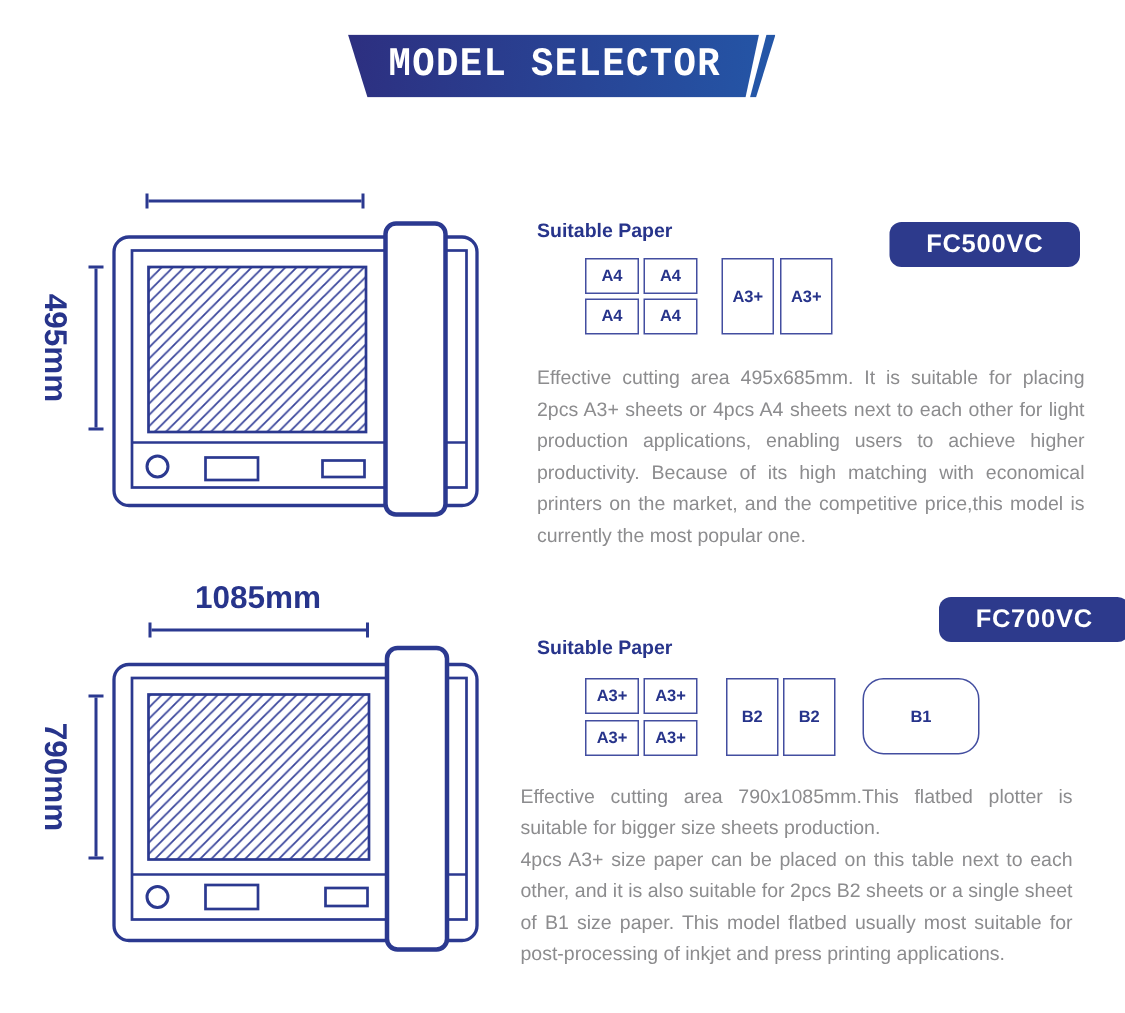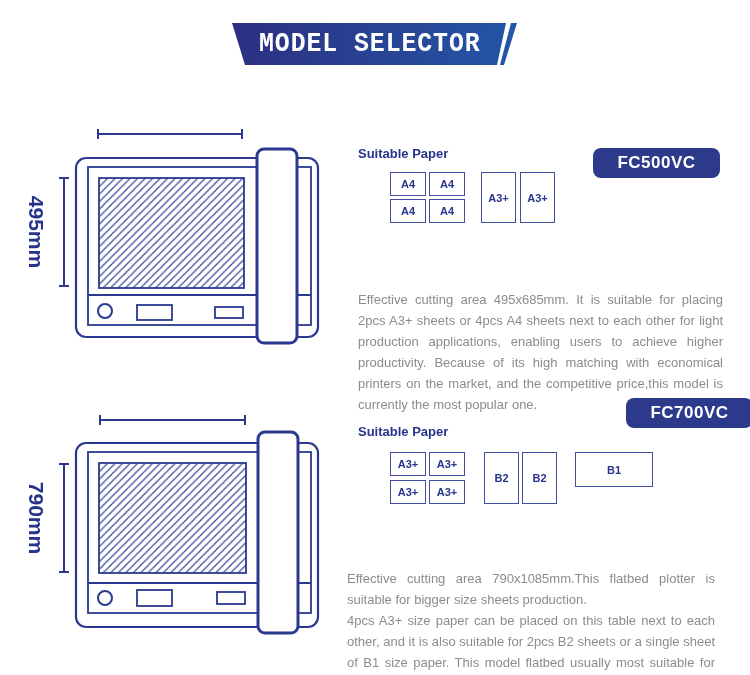--- a/index.html
+++ b/index.html
@@ -46,21 +46,21 @@
 
   
   .paper-heading{position:absolute;color:var(--navy-dark);font-weight:bold;font-size:13px;}
   .badge{position:absolute;width:127px;height:30px;background:var(--badge);border-radius:8px;
     color:#fff;font-weight:bold;font-size:17px;letter-spacing:.5px;
     display:flex;align-items:center;justify-content:center;cursor:pointer;}
   .paper-box{position:absolute;background:#fff;border:1.5px solid #434ea0;
     display:flex;align-items:center;justify-content:center;
     color:var(--navy-dark);font-weight:bold;font-size:11px;margin-left:32px;}
   .desc{position:absolute;color:var(--gray);font-size:13px;line-height:21px;
-    text-align:justify;white-space:pre-line;margin-top:48px;}
+    text-align:justify;white-space:pre-line;}
 </style>
 </head>
 <body>
 
 <svg width="0" height="0" style="position:absolute" aria-hidden="true">
   <defs>
     <pattern id="hatch" width="7.5" height="7.5" patternUnits="userSpaceOnUse">
       <path d="M-2,2 l4,-4 M0,7.5 l7.5,-7.5 M5.5,9.5 l4,-4" stroke="#39459b" stroke-width="1.2" fill="none"></path>
     </pattern>
   </defs>
@@ -96,20 +96,21 @@
   <div class="paper-box" style="left:397px;top:172px;width:36px;height:24px;">A4</div>
   <div class="paper-box" style="left:358px;top:199px;width:36px;height:24px;">A4</div>
   <div class="paper-box" style="left:397px;top:199px;width:36px;height:24px;">A4</div>
   <div class="paper-box" style="left:449px;top:172px;width:35px;height:51px;">A3+</div>
   <div class="paper-box" style="left:488px;top:172px;width:35px;height:51px;">A3+</div>
 
   <div class="badge" style="left:593px;top:148px;">FC500VC</div>
 
   <div class="desc" style="left:358px;top:241px;width:365px;">Effective cutting area 495x685mm. It is suitable for placing 2pcs A3+ sheets or 4pcs A4 sheets next to each other for light production applications, enabling users to achieve higher productivity. Because of its high matching with economical printers on the market, and the competitive price,this model is currently the most popular one.</div>
 
+  <div class="dimlab" style="left:94px;top:387px;width:156px;">1085mm</div>
   <div class="dimh" style="left:99px;top:415px;width:147px;"></div>
   <div class="dimlab vert" style="left:36px;top:518px;">790mm</div>
   <div class="dimv" style="left:59px;top:463px;height:110px;"></div>
 
   <svg class="machine" style="left:66px;top:430px;" width="256" height="206" viewBox="0 0 256 206">
     <rect x="10" y="13" width="242" height="184" rx="10" fill="#fff" stroke="#2b3990" stroke-width="2.2"></rect>
     <rect x="22" y="22" width="223" height="161" fill="#fff" stroke="#2b3990" stroke-width="1.8"></rect>
     <line x1="22" y1="153" x2="245" y2="153" stroke="#2b3990" stroke-width="1.8"></line>
     <rect x="33" y="33" width="147" height="110" fill="url(#hatch)" stroke="#2b3990" stroke-width="1.8"></rect>
     <circle cx="39" cy="168" r="7" fill="#fff" stroke="#2b3990" stroke-width="2"></circle>
@@ -121,18 +122,18 @@
   <div class="badge" style="left:626px;top:398px;">FC700VC</div>
 
   <div class="paper-heading" style="left:358px;top:424px;">Suitable Paper</div>
 
   <div class="paper-box" style="left:358px;top:452px;width:36px;height:24px;">A3+</div>
   <div class="paper-box" style="left:397px;top:452px;width:36px;height:24px;">A3+</div>
   <div class="paper-box" style="left:358px;top:480px;width:36px;height:24px;">A3+</div>
   <div class="paper-box" style="left:397px;top:480px;width:36px;height:24px;">A3+</div>
   <div class="paper-box" style="left:452px;top:452px;width:35px;height:52px;">B2</div>
   <div class="paper-box" style="left:490px;top:452px;width:35px;height:52px;">B2</div>
-  <div class="paper-box" style="left:543px;top:452px;width:78px;height:35px;">B1</div>
+  <div class="paper-box" style="left:543px;top:452px;width:78px;height:51px;border-radius:14px;">B1</div>
 
   <div class="desc" style="left:347px;top:520px;width:368px;">Effective cutting area 790x1085mm.This flatbed plotter is suitable for bigger size sheets production.
 4pcs A3+ size paper can be placed on this table next to each other, and it is also suitable for 2pcs B2 sheets or a single sheet of B1 size paper. This model flatbed usually most suitable for post-processing of inkjet and press printing applications.</div>
 
 </div>
 
 </body></html>

